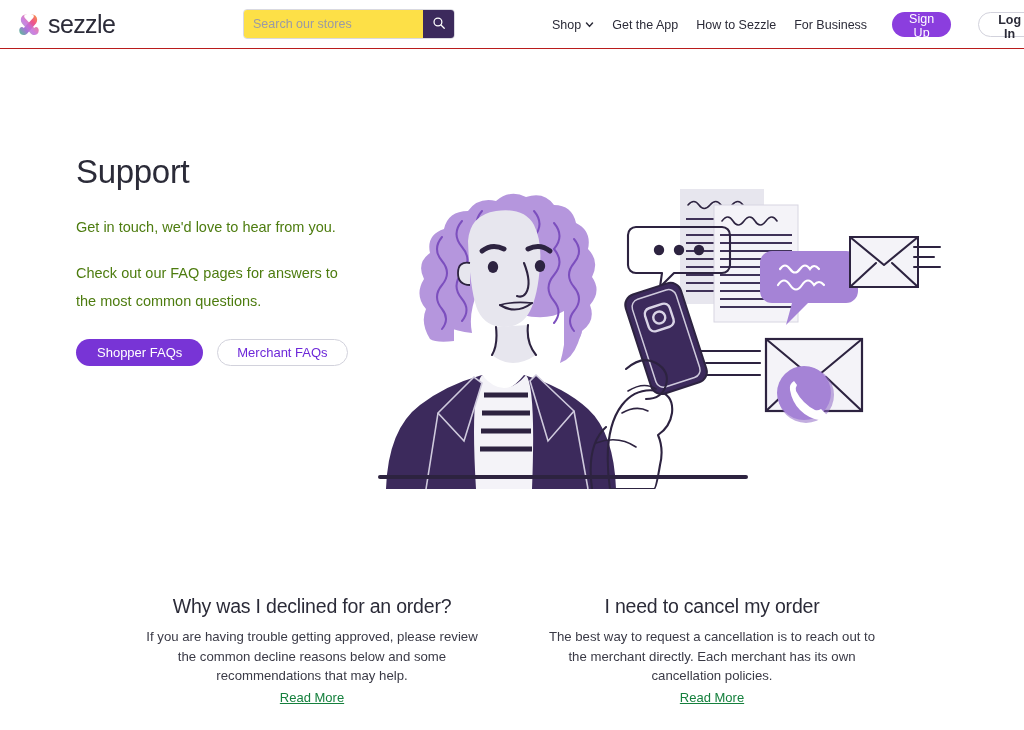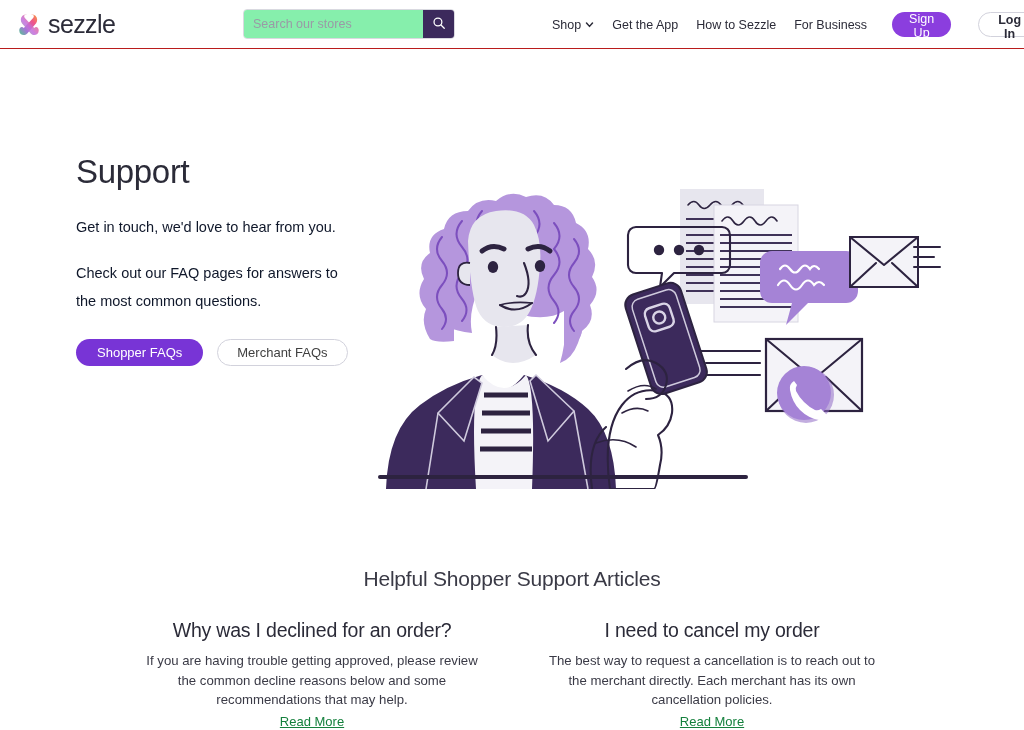--- a/index.html
+++ b/index.html
@@ -49,21 +49,21 @@
     background: #fff;
   }
   .search-input {
     flex: 1;
     border: none;
     outline: none;
     font-size: 12.5px;
     color: #6e6e7a;
     padding: 0 9px;
     font-family: "Liberation Sans", sans-serif;
-    background: #86efac;
+    background: #fde047;
   }
   .search-input::placeholder { color: #9a9aa6; }
   .search-btn {
     width: 37px;
     background: #3c2a5c;
     border: none;
     display: flex;
     align-items: center;
     justify-content: center;
     cursor: pointer;
@@ -131,21 +131,21 @@
   .hero-title {
     font-size: 33px;
     font-weight: 400;
     color: #2b2b38;
     letter-spacing: -0.3px;
     margin-bottom: 22px;
   }
   .hero-p {
     font-size: 14.5px;
     line-height: 28px;
-    color: #0f172a;
+    color: #4d7c0f;
     margin-bottom: 18px;
     max-width: 262px;
     margin-top: 8px;
   }
   .hero-btns {
     display: flex;
     gap: 14px;
     margin-top: 24px;
   }
   .btn-pill-solid {
@@ -154,21 +154,21 @@
     border: none;
     border-radius: 15px;
     height: 27px;
     padding: 0 21px;
     font-size: 13px;
     cursor: pointer;
     font-family: "Liberation Sans", sans-serif;
   }
   .btn-pill-ghost {
     background: #fff;
-    color: #404040;
+    color: #6d28d9;
     border: 1px solid #d2d2dc;
     border-radius: 15px;
     height: 27px;
     padding: 0 19px;
     font-size: 13px;
     cursor: pointer;
     font-family: "Liberation Sans", sans-serif;
   }
 
   .hero-art {
@@ -453,21 +453,20 @@
         <path d="M214 312 q-6 -44 14 -62" class="ink"></path>
       </g>
 
       <line x1="2" y1="300" x2="368" y2="300" stroke="#2d2340" stroke-width="4" stroke-linecap="round"></line>
     </svg>
   </div>
 </div>
 
 <div class="articles">
 
-  <div class="articles-title">Helpful Shopper Support Articles</div>
 
   <div class="cards">
 
     <div class="card">
       <div class="card-title">Why was I declined for an order?</div>
       <div class="card-body">If you are having trouble getting approved, please review the common decline reasons below and some recommendations that may help.</div>
       <a class="card-link" href="#">Read More</a>
     </div>
 
     <div class="card">

